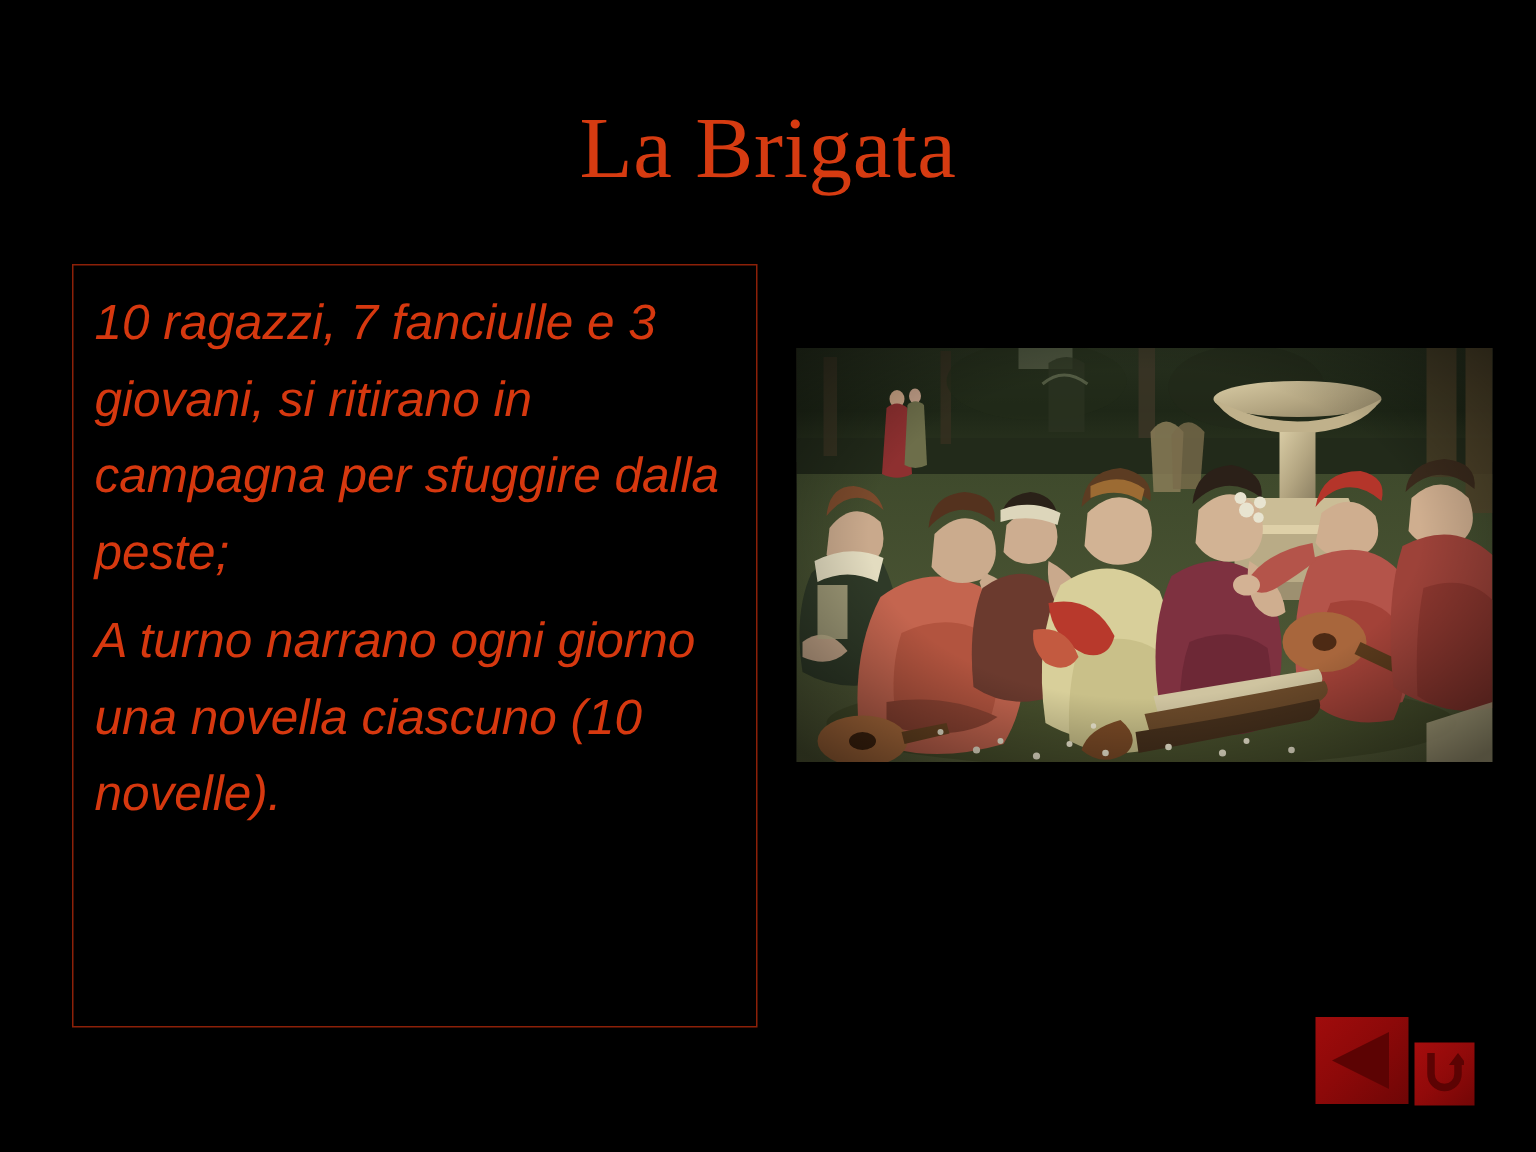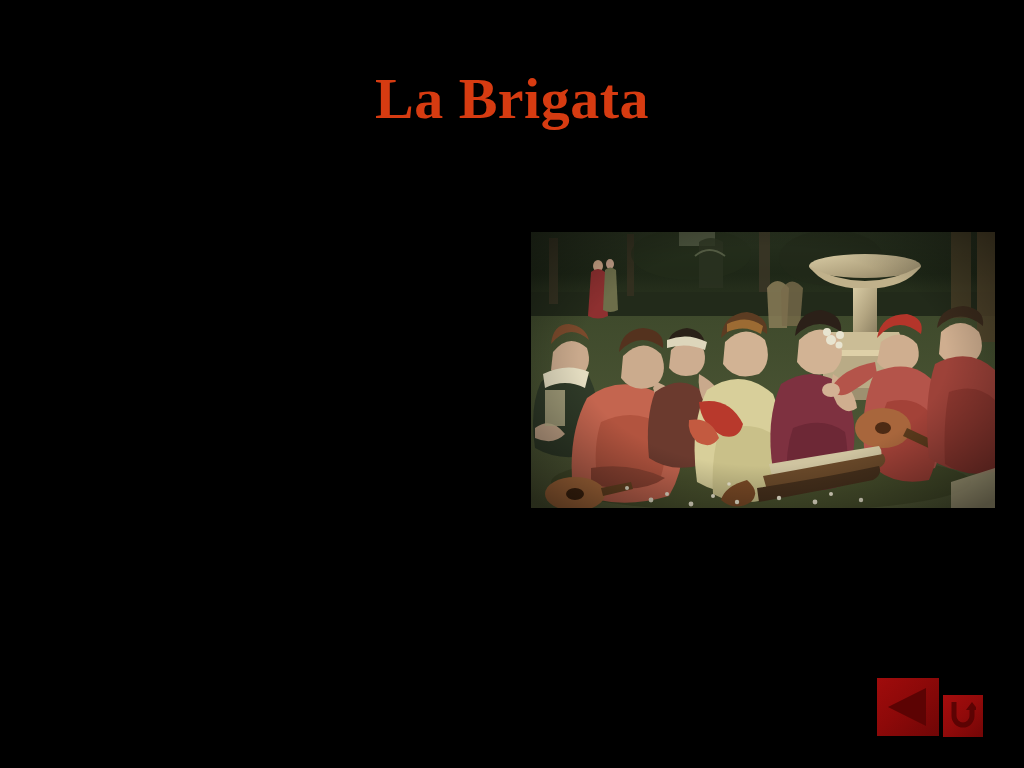--- a/index.html
+++ b/index.html
@@ -13,21 +13,20 @@
     height: 768px;
     overflow: hidden;
     font-family: "Liberation Sans", sans-serif;
   }
 
   #slide {
     position: relative;
     width: 1024px;
     height: 768px;
     background: #000000;
-    font-weight: bold;
   }
 
   
   #slide-title {
     position: absolute;
     left: 0;
     top: 68px;
     width: 1024px;
     text-align: center;
     font-family: "Liberation Serif", "DejaVu Serif", serif;
@@ -120,20 +119,24 @@
   }
   #nav-return .uturn svg { display:block; width:100%; height:100%; }
 </style>
 </head>
 <body>
 
 <div id="slide">
 
   <div id="slide-title">La Brigata</div>
 
+  <div id="body-box">
+    <p class="body-par">10 ragazzi, 7 fanciulle e 3 giovani, si ritirano in campagna per sfuggire dalla peste;</p>
+    <p class="body-par">A turno narrano ogni giorno una novella ciascuno (10 novelle).</p>
+  </div>
 
   <div id="painting-frame">
     <div id="painting">
       <svg viewBox="0 0 464 276" preserveAspectRatio="none" role="img">
         <defs>
           <linearGradient id="sky" x1="0" y1="0" x2="0" y2="1">
             <stop offset="0%" stop-color="#2b3122"></stop>
             <stop offset="100%" stop-color="#1d2318"></stop>
           </linearGradient>
           <linearGradient id="hedge" x1="0" y1="0" x2="0" y2="1">

